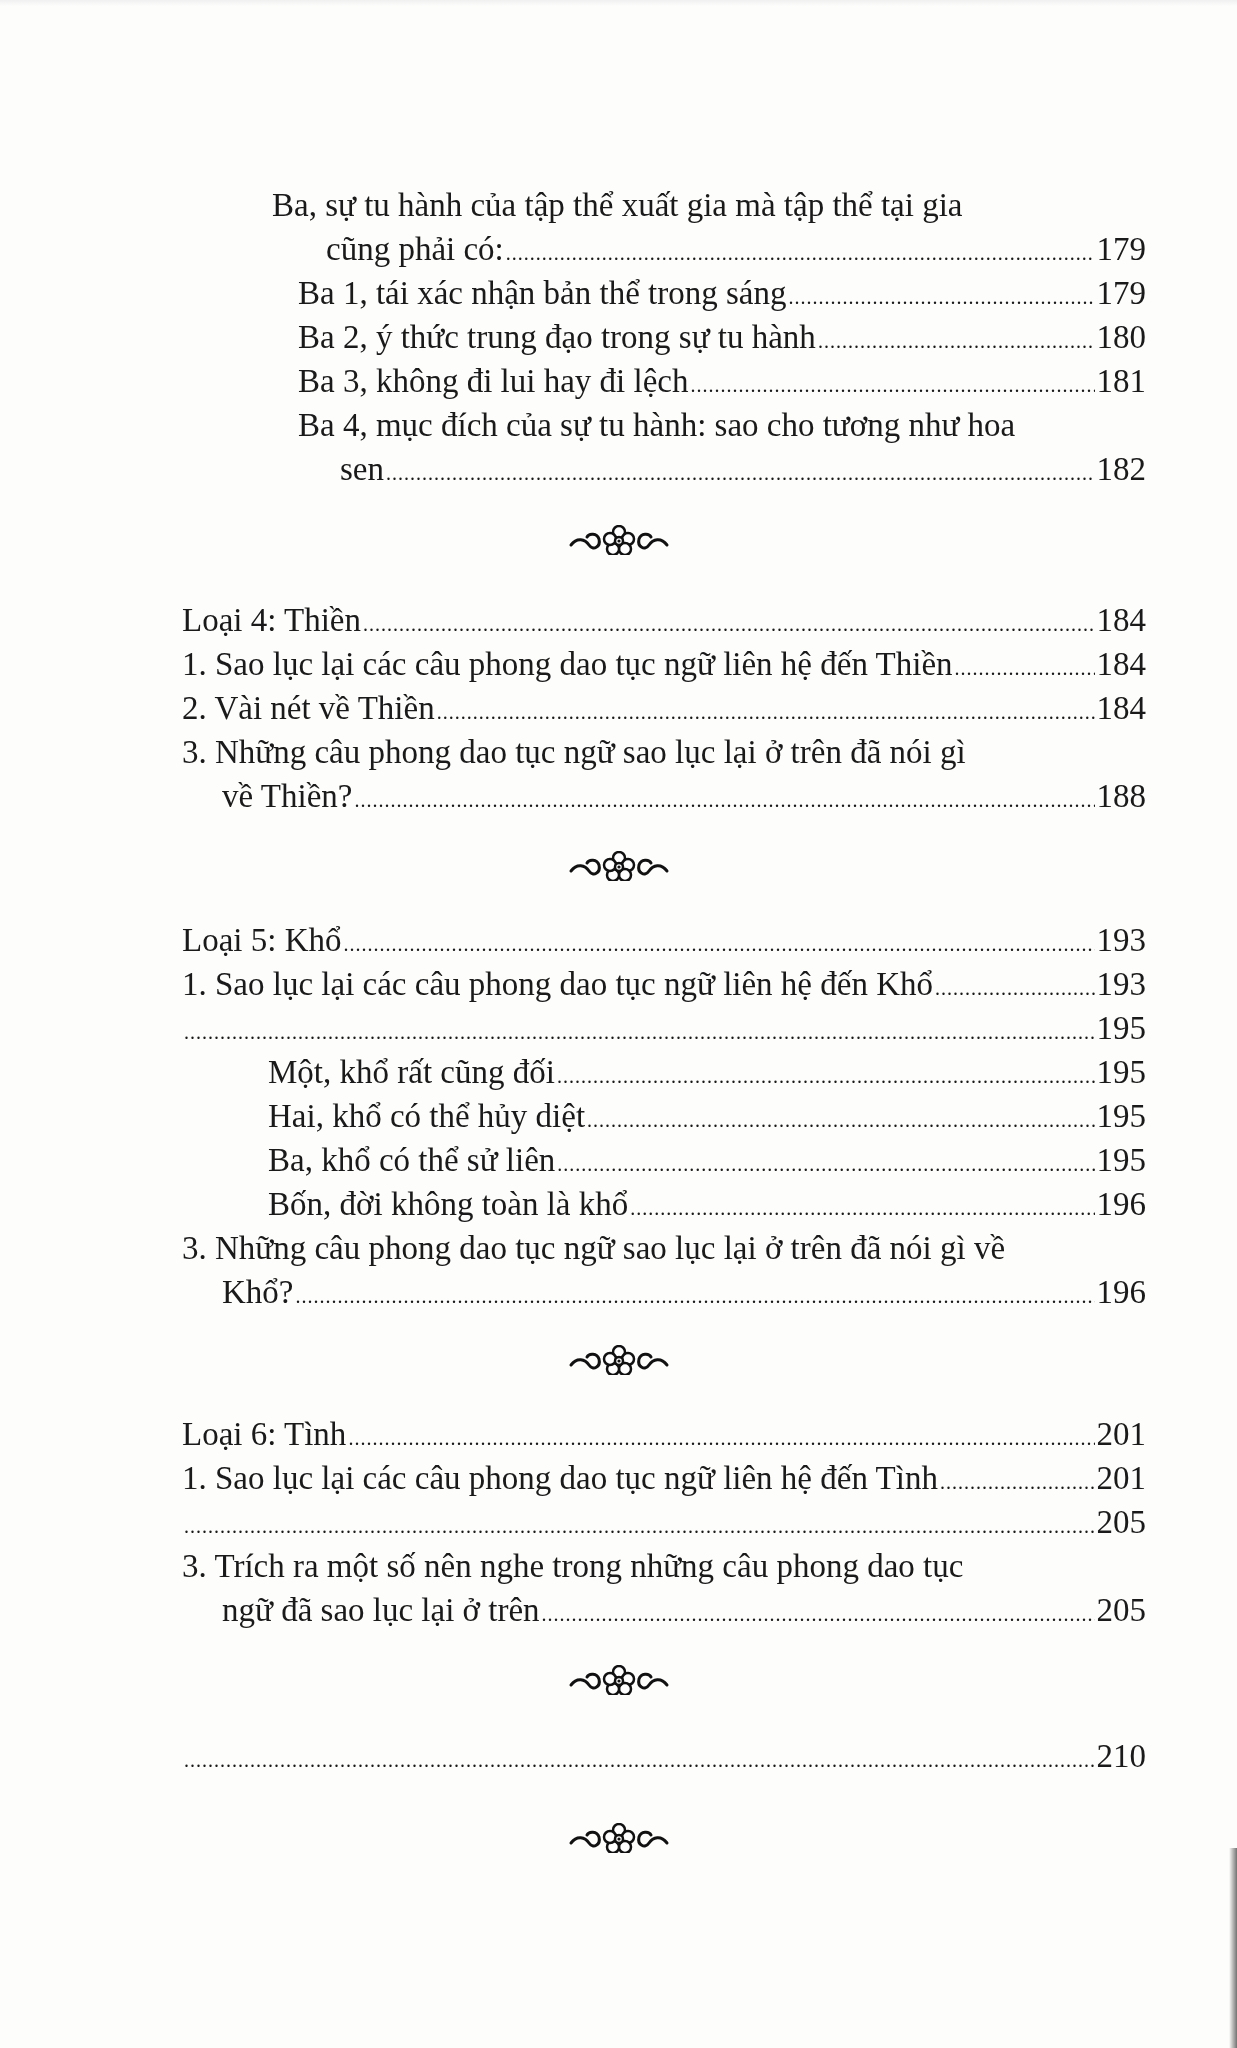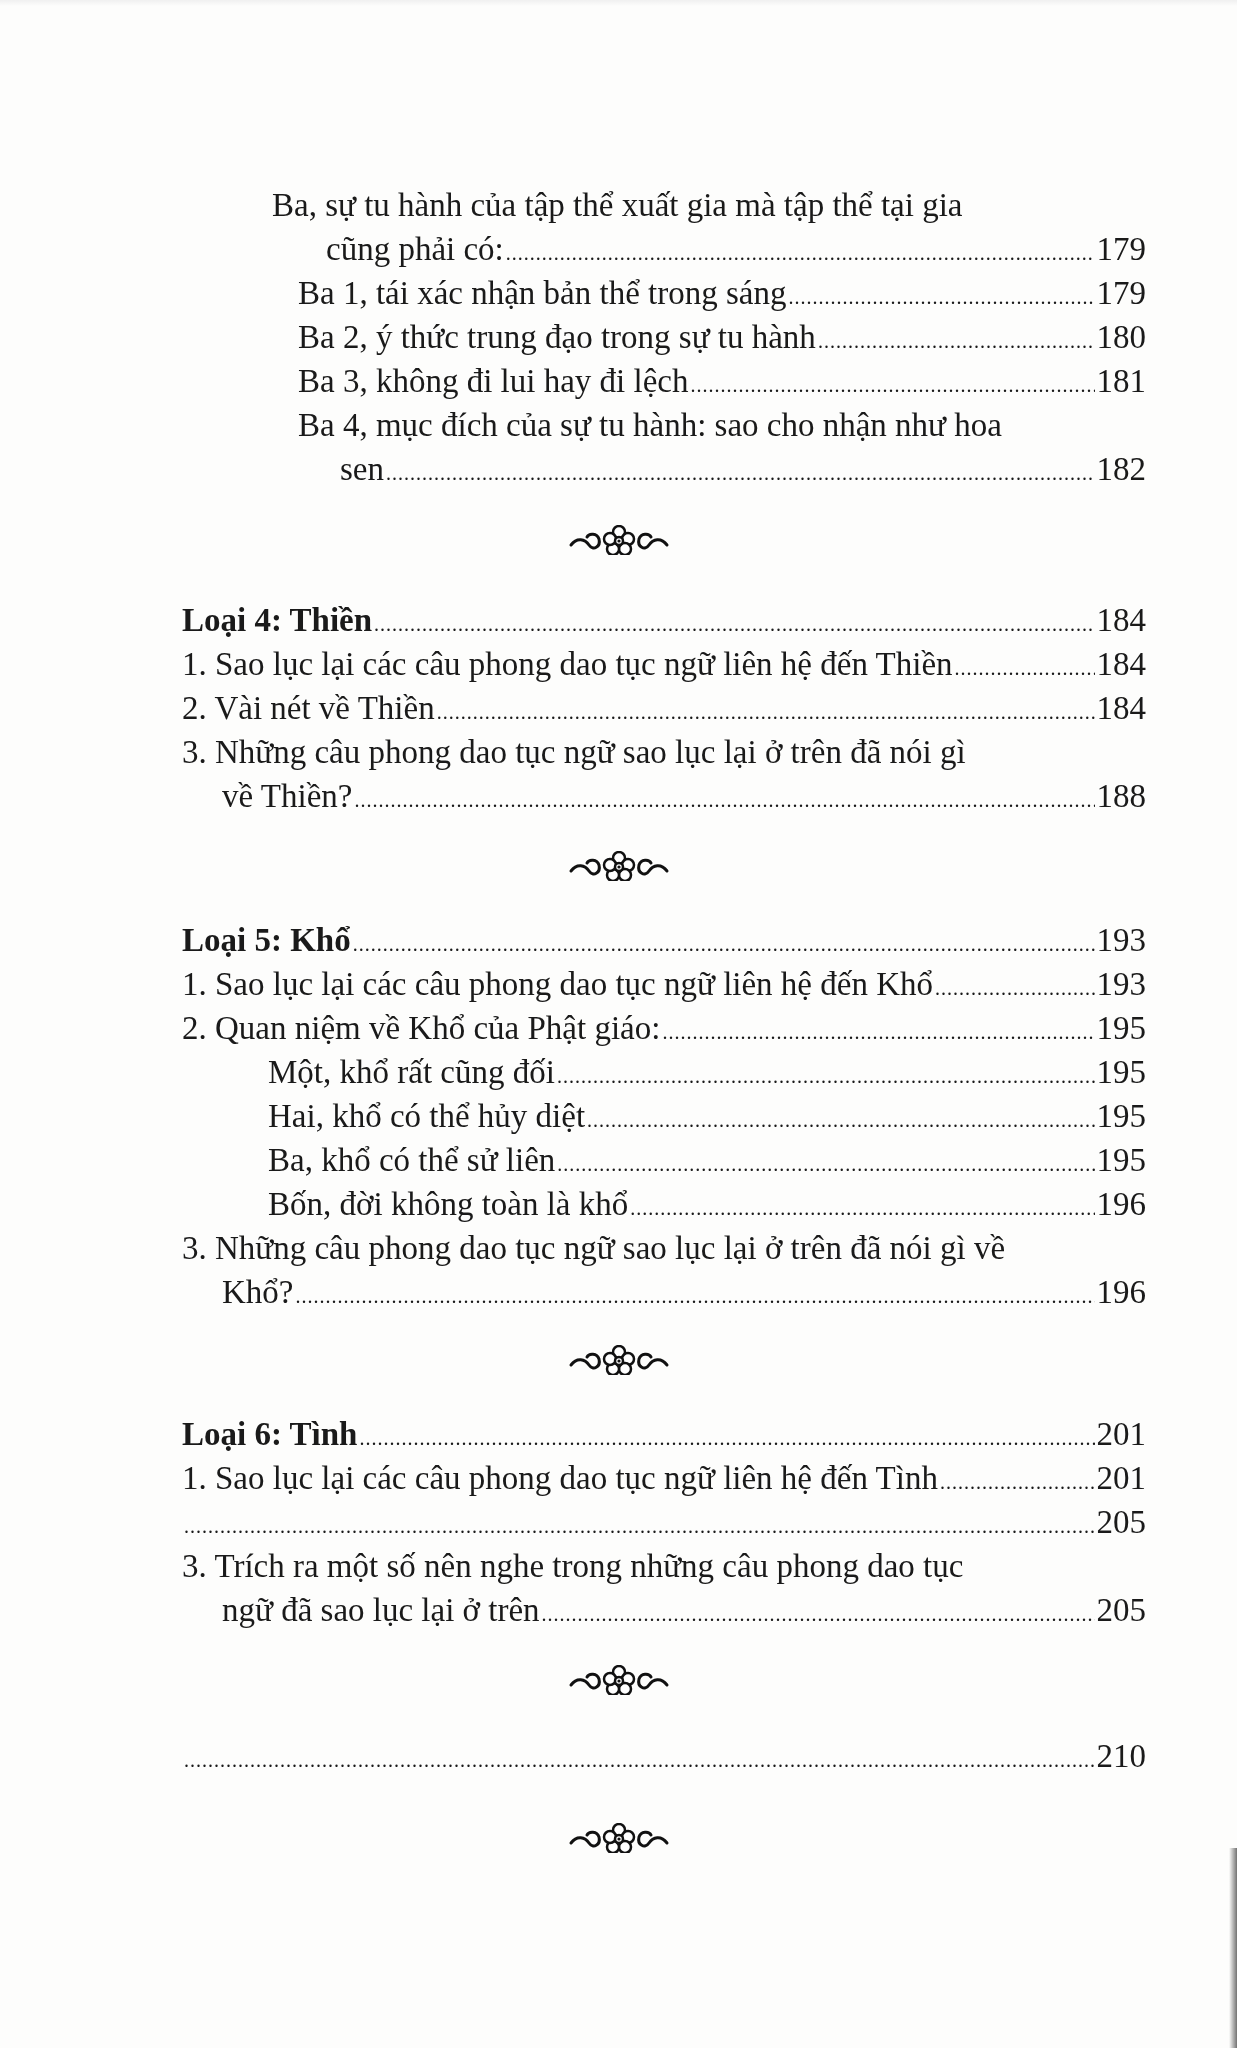--- a/index.html
+++ b/index.html
@@ -30,21 +30,21 @@
   }
   .row .text { flex: 0 0 auto; }
   .row .dots {
     flex: 1 1 auto; overflow: hidden; margin: 0 2px;
     letter-spacing: 1px; font-size: 20px;
   }
   .row .dots::before {
     content: "................................................................................................................................................................................................................................................................";
   }
   .row .page { flex: 0 0 auto; }
-  .row.bold .text { font-weight: bold; }
+  .row.bold .text { font-weight: normal; }
   .row .plain { position: absolute; }
   .divider {
     position: absolute; left: 0; width: 1237px; height: 40px;
     display: flex; justify-content: center; align-items: center;
   }
   .divider svg { display: block; }
 </style>
 </head>
 <body>
 
@@ -77,21 +77,21 @@
     </div>
   </div>
   <div class="row" style="top:359px">
     <div class="line" style="left:298px">
       <span class="text">Ba 3, không đi lui hay đi lệch</span>
       <span class="dots"></span>
       <span class="page">181</span>
     </div>
   </div>
   <div class="row" style="top:403px">
-    <span class="plain" style="left:298px">Ba 4, mục đích của sự tu hành: sao cho nhận như hoa</span>
+    <span class="plain" style="left:298px">Ba 4, mục đích của sự tu hành: sao cho tương như hoa</span>
   </div>
   <div class="row" style="top:447px">
     <div class="line" style="left:340px">
       <span class="text">sen</span>
       <span class="dots"></span>
       <span class="page">182</span>
     </div>
   </div>
 
   <div class="divider" style="top:520px">
@@ -171,21 +171,20 @@
   </div>
   <div class="row" style="top:962px">
     <div class="line" style="left:182px">
       <span class="text">1. Sao lục lại các câu phong dao tục ngữ liên hệ đến Khổ</span>
       <span class="dots"></span>
       <span class="page">193</span>
     </div>
   </div>
   <div class="row" style="top:1006px">
     <div class="line" style="left:182px">
-      <span class="text">2. Quan niệm về Khổ của Phật giáo:</span>
       <span class="dots"></span>
       <span class="page">195</span>
     </div>
   </div>
   <div class="row" style="top:1050px">
     <div class="line" style="left:268px">
       <span class="text">Một, khổ rất cũng đối</span>
       <span class="dots"></span>
       <span class="page">195</span>
     </div>

